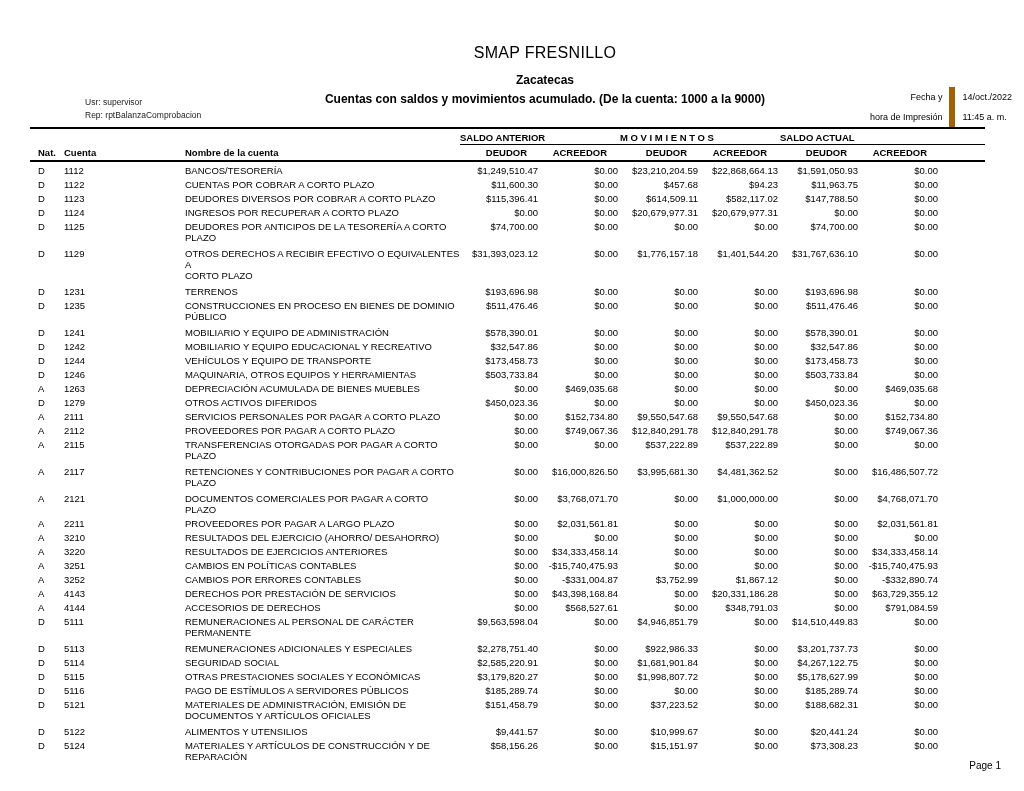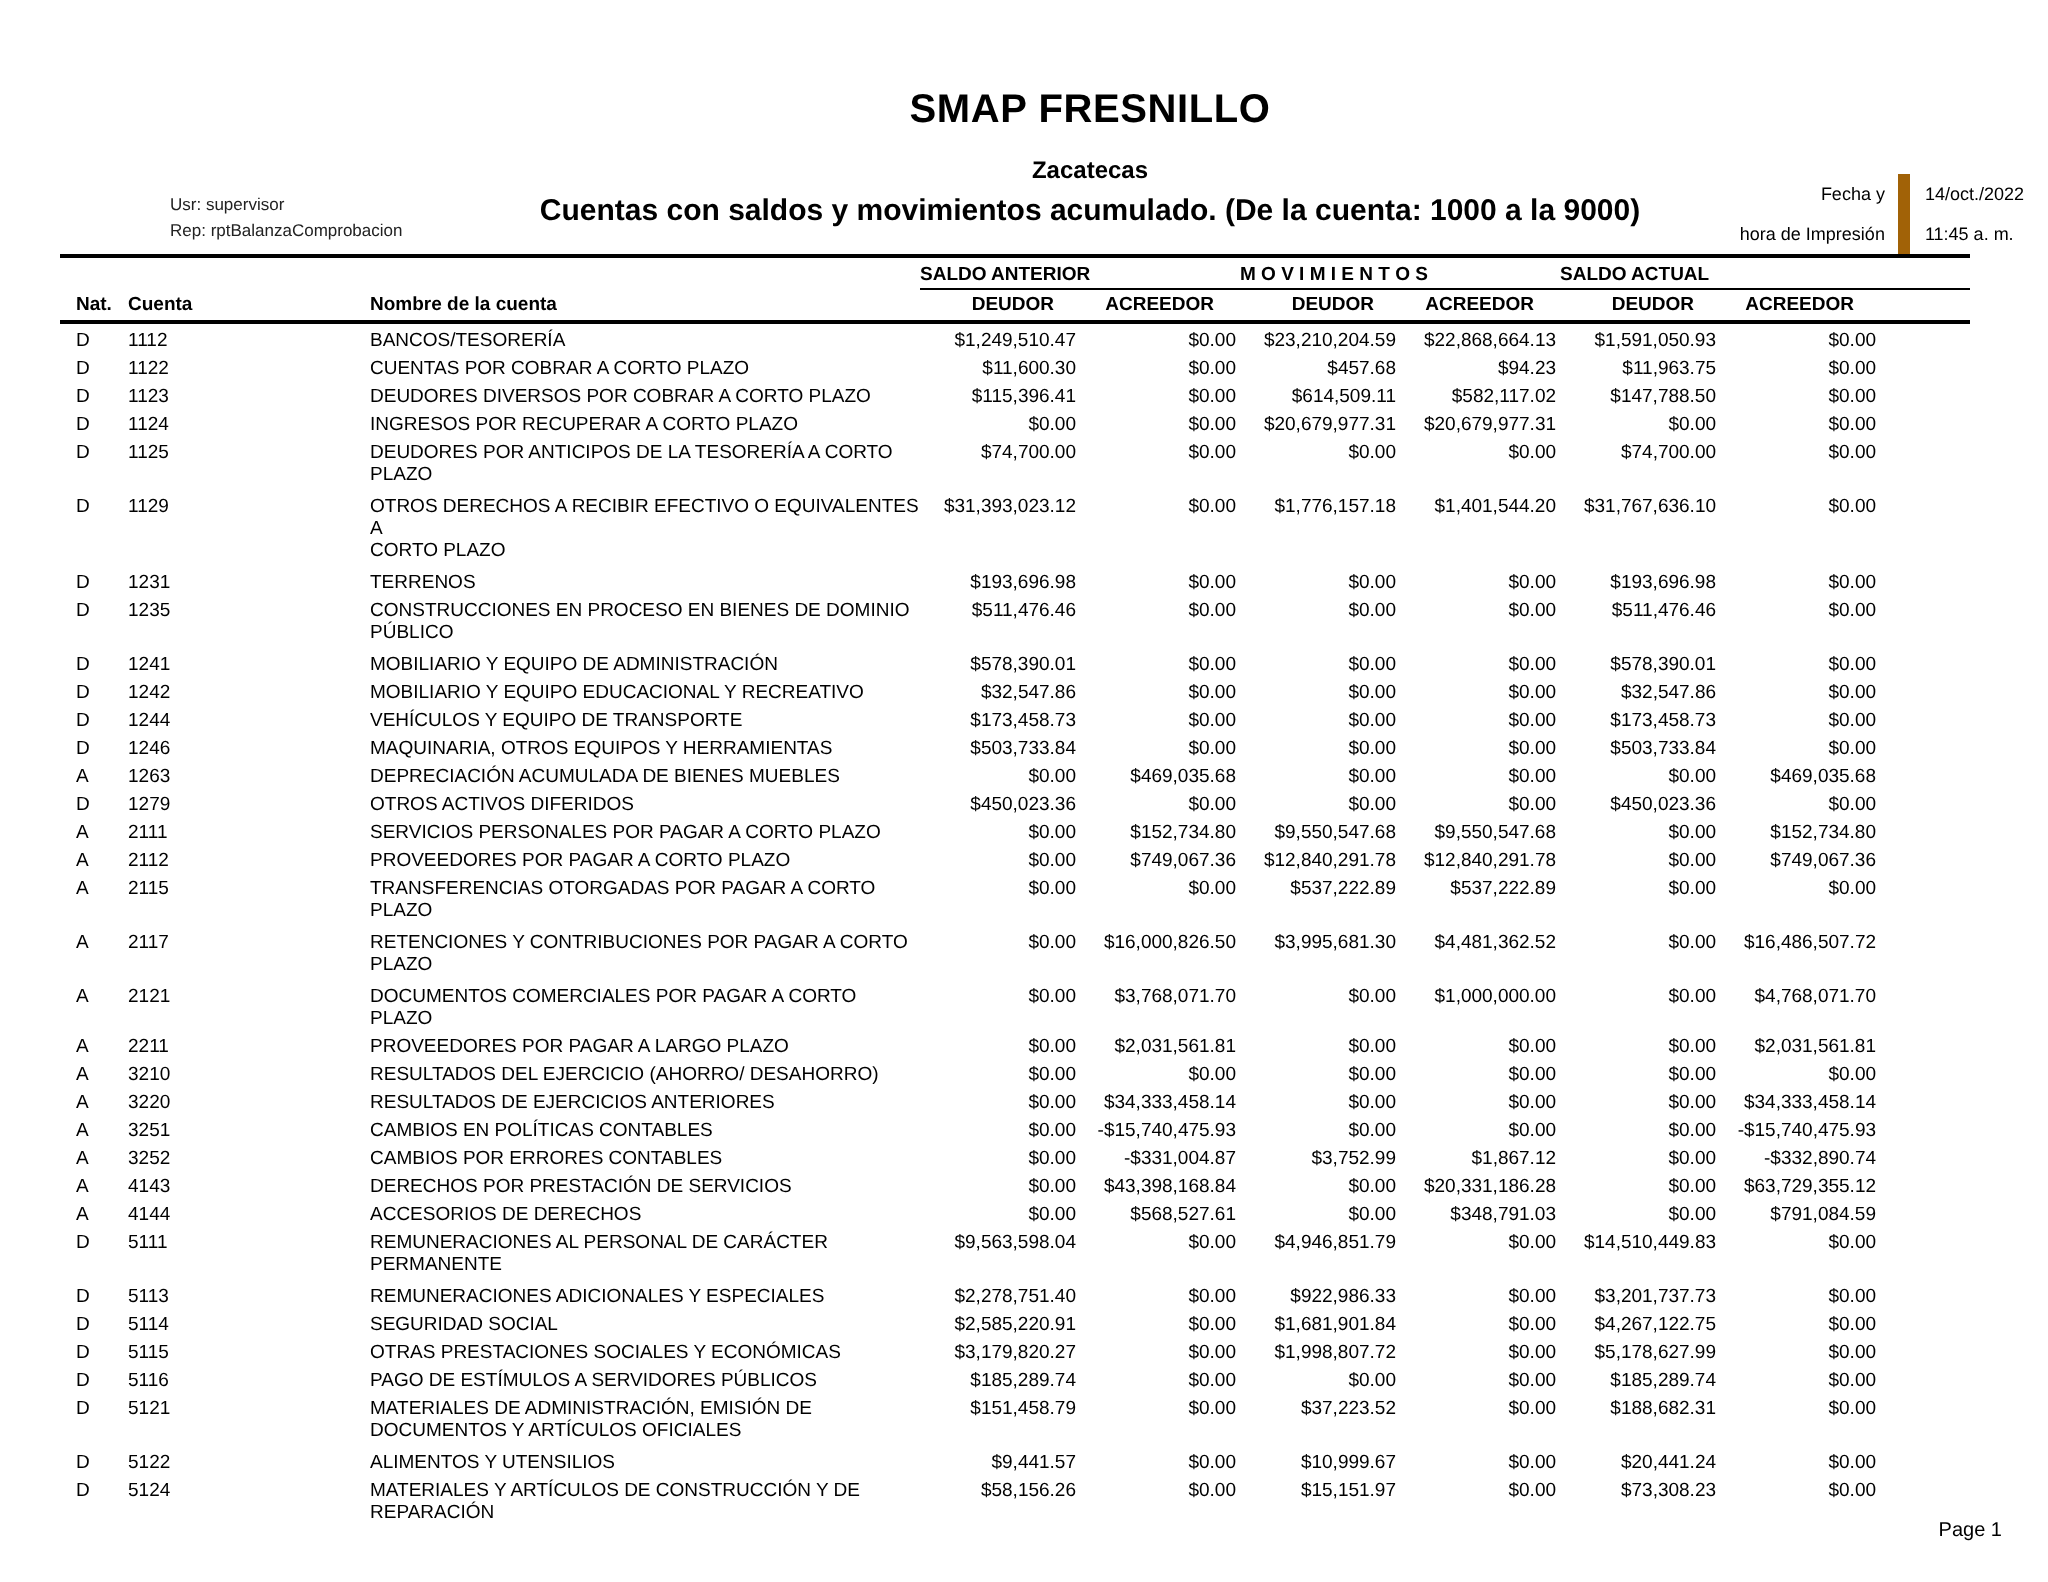--- a/index.html
+++ b/index.html
@@ -35,24 +35,24 @@
   }
   .logo-text {
     font-size:27px; font-weight:bold; font-style:italic;
     color:#4e2583; letter-spacing:-1px; line-height:30px;
     margin-left:-4px; padding-bottom:2px;
   }
   .meta-lines { position:absolute; left:85px; top:96px; font-size:8.5px; color:#222; line-height:13px; }
 
   
   .center-titles { position:absolute; left:245px; top:44px; width:600px; text-align:center; }
-  .title-main { font-size:20px; font-weight:bold; letter-spacing:0.3px; }
+  .title-main { font-size:16px; font-weight:normal; letter-spacing:0.3px; }
   .title-sub  { font-size:12px; font-weight:bold; margin-top:11px; }
   .title-line1{ font-size:12.5px; font-weight:bold; margin-top:5px; }
-  .title-line2{ font-size:15px; font-weight:bold; margin-top:5px; }
+  .title-line2{ font-size:12px; font-weight:bold; margin-top:5px; }
 
   
   .print-block { position:absolute; right:12px; top:87px; display:flex; font-size:9px; }
   .pb-labels { text-align:center; border-right:6px solid #a16207; padding-right:7px; }
   .pb-values { padding-left:7px; }
   .pb-labels div, .pb-values div { height:20px; display:flex; align-items:center; justify-content:flex-end; }
   .pb-values div { justify-content:flex-start; }
 
   
   table.trial {

